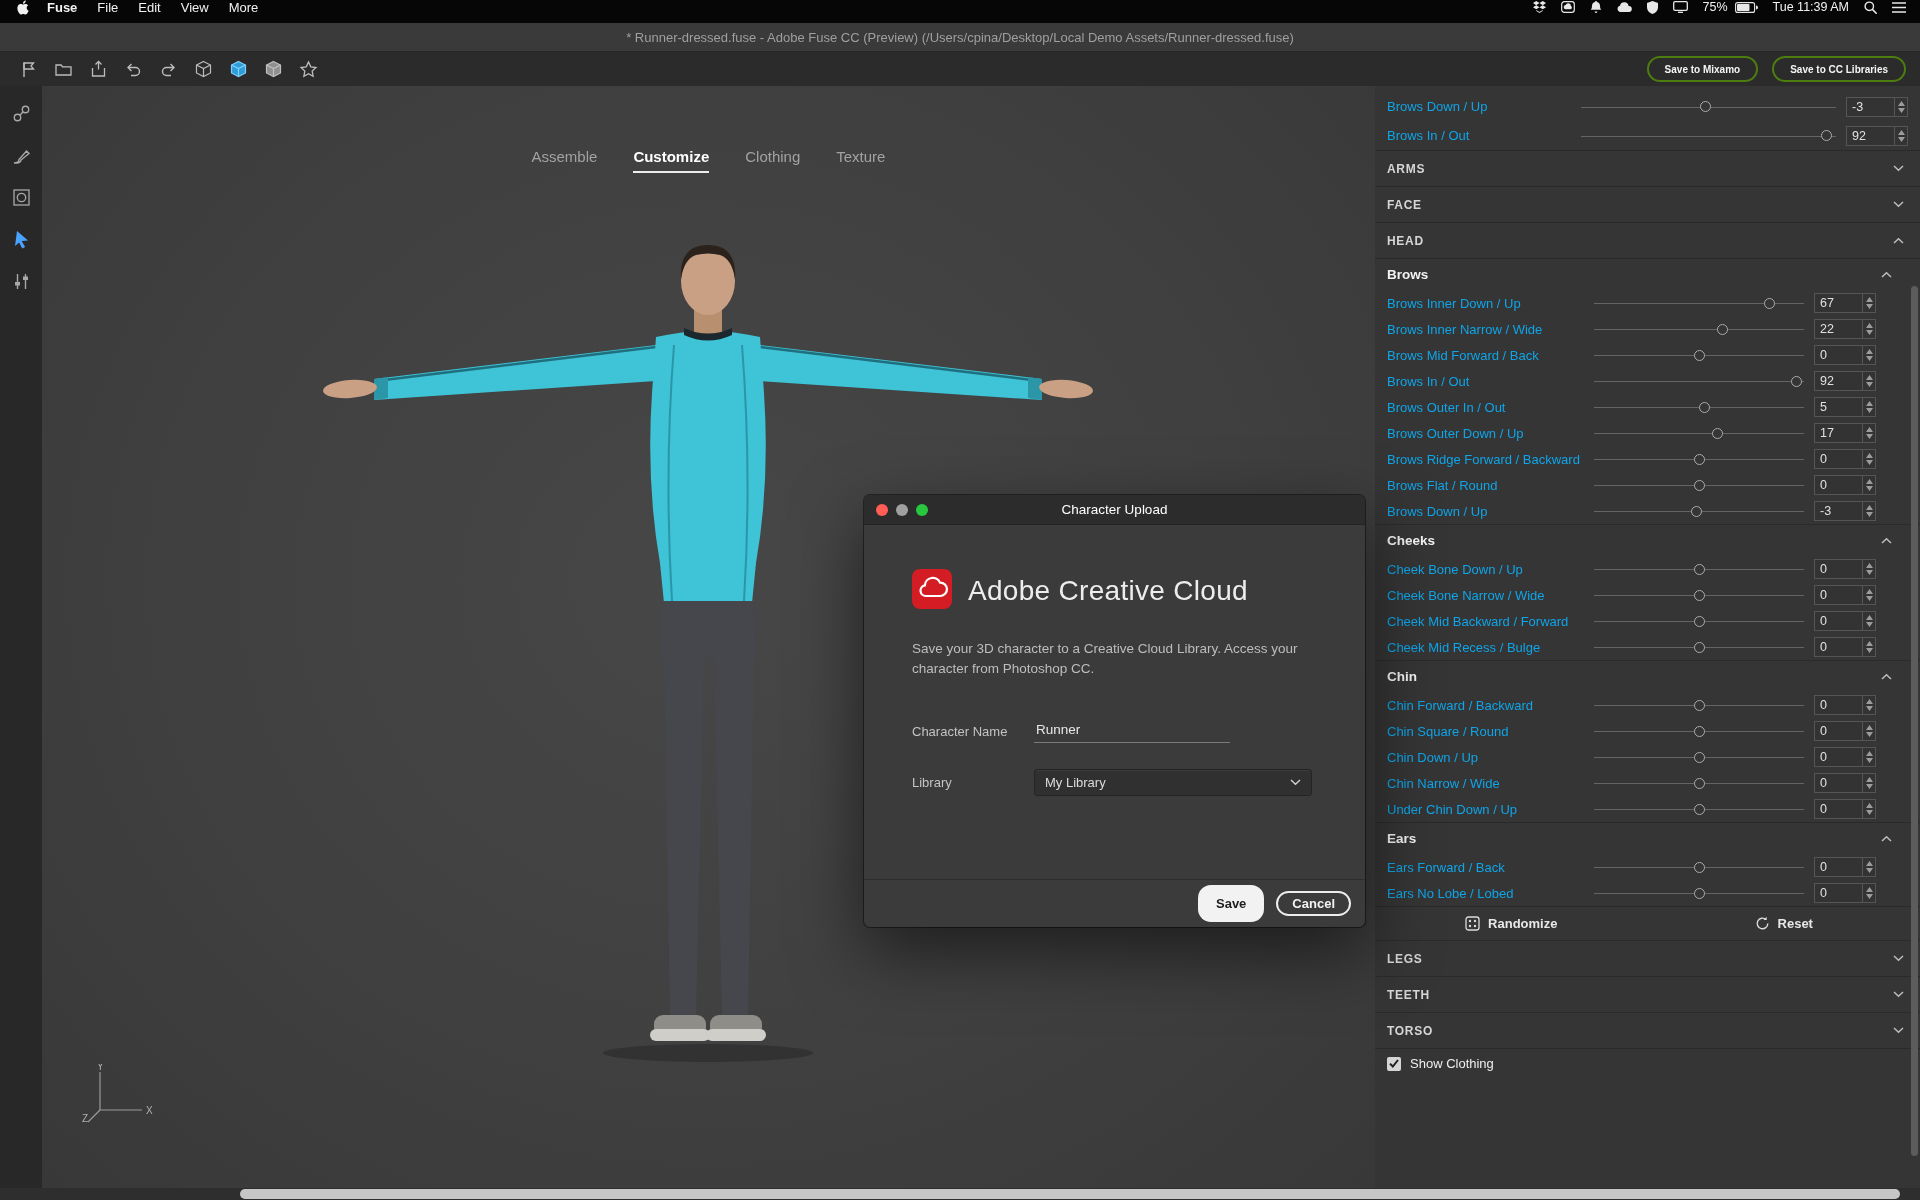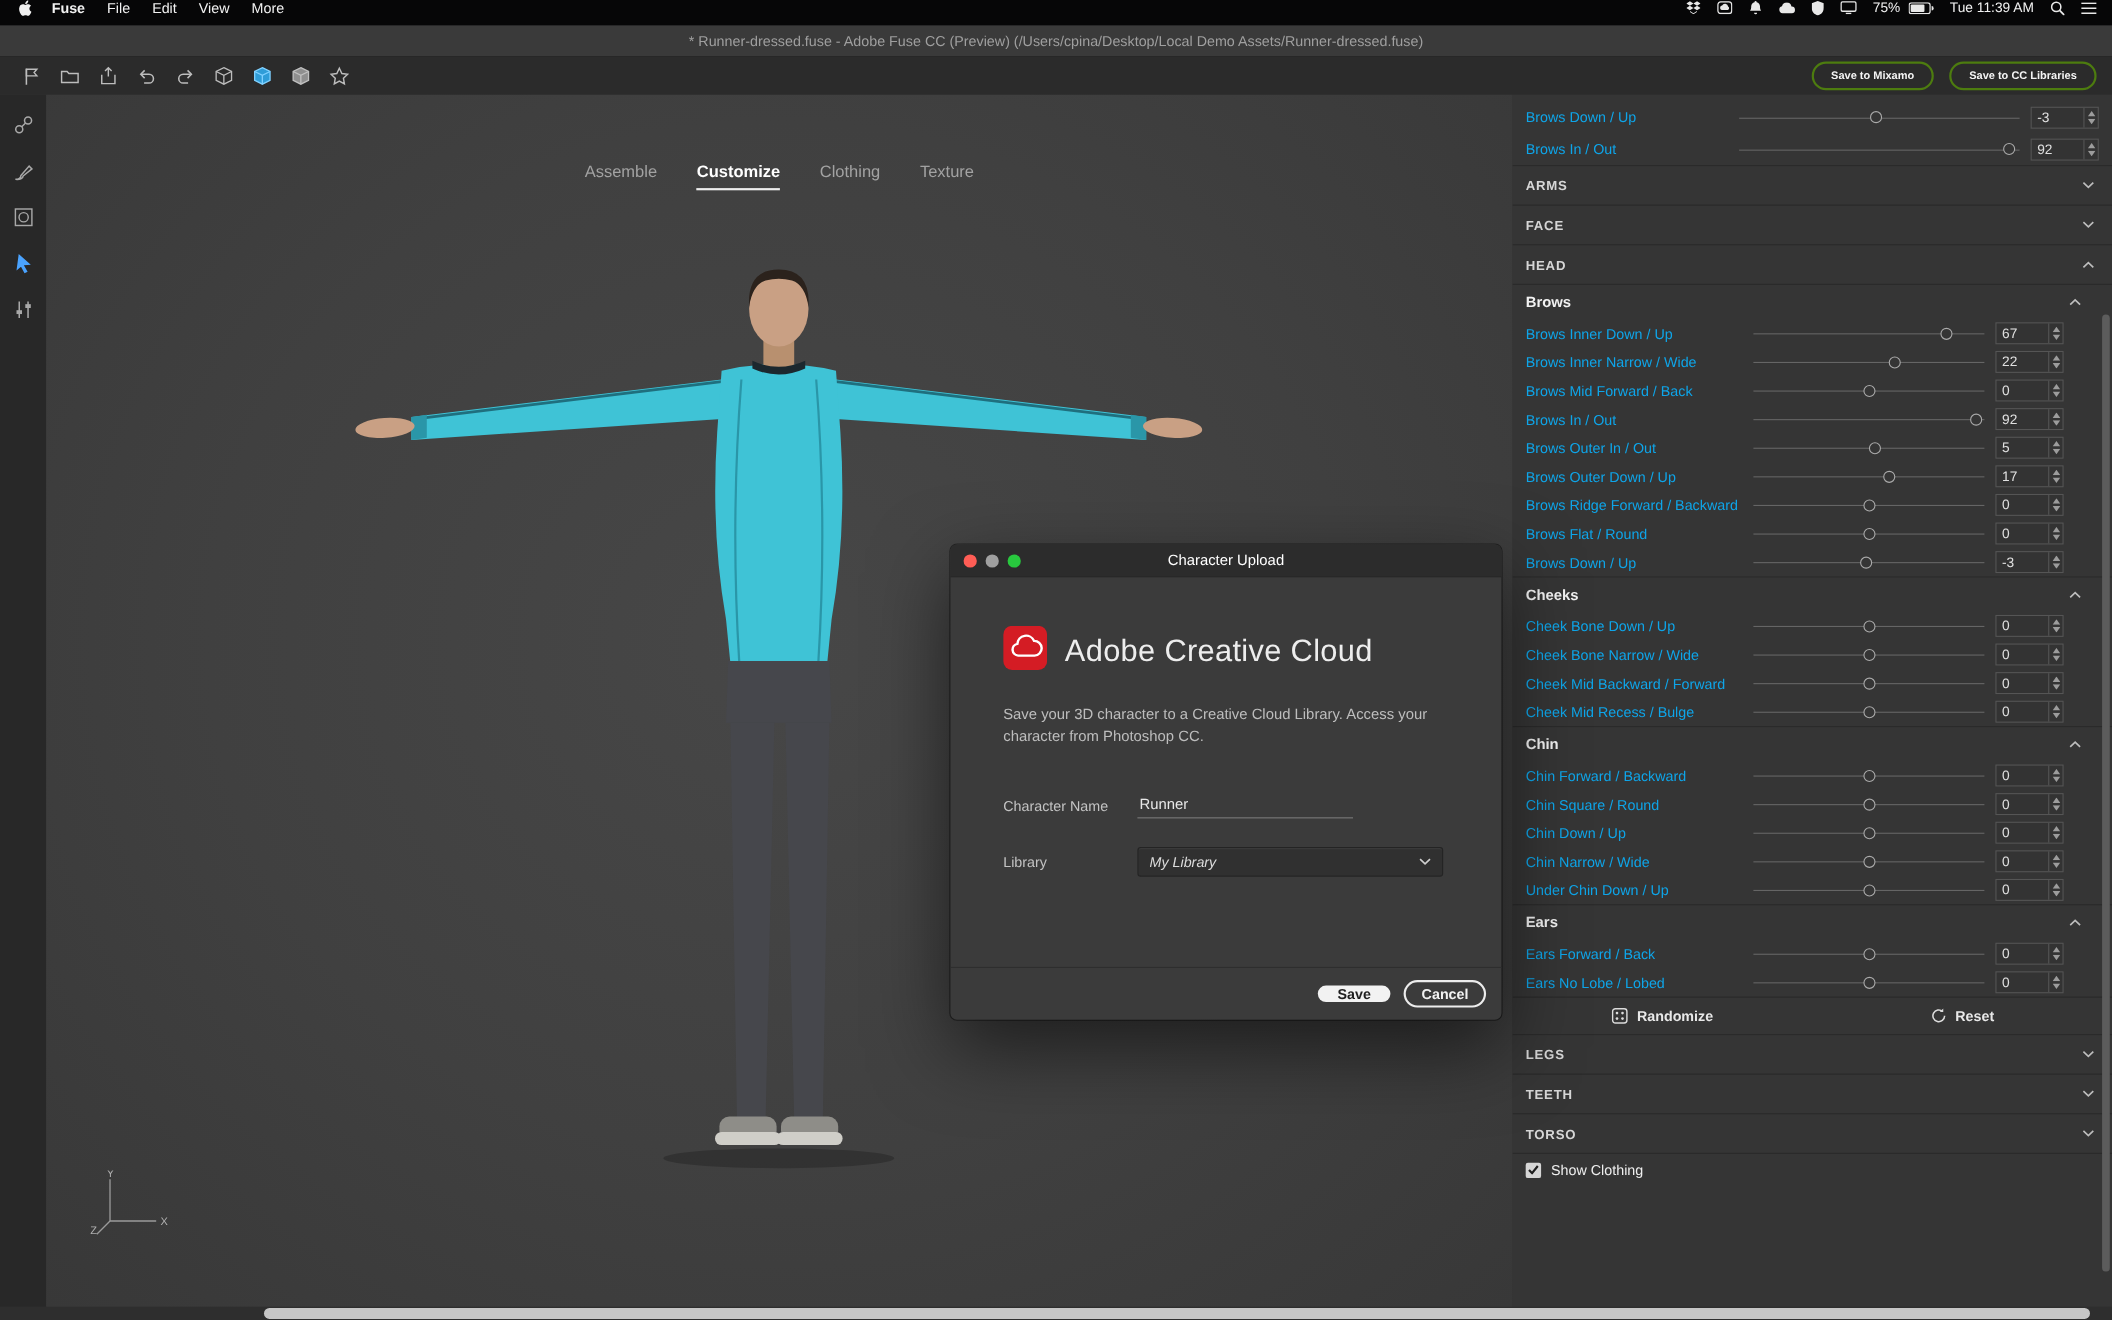--- a/index.html
+++ b/index.html
@@ -64,24 +64,24 @@
   .light.yellow{background:#a0a0a0;}
   .light.green{background:#28c83e;}
   .dlg-title{position:absolute;left:0;right:0;text-align:center;color:#ffffff;font-size:13.5px;}
   .dlg-body{flex:1;padding:44px 48px 0;}
   .brand-row{display:flex;align-items:center;gap:16px;}
   .brand-name{color:#ededed;font-size:28px;letter-spacing:.3px;}
   .dlg-desc{margin-top:26px;color:#bdbdbd;font-size:13.5px;line-height:1.5;width:392px;}
   .form-row{display:flex;align-items:center;}
   .form-label{width:122px;color:#c3c3c3;font-size:13px;}
   .input-underline{width:196px;border-bottom:1px solid #7a7a7a;color:#e8e8e8;font-size:13.5px;padding:2px 2px 5px;cursor:text;}
-  .select{width:278px;height:27px;background:#303030;border:1px solid #242424;border-radius:3px;display:flex;align-items:center;padding:0 10px;color:#dcdcdc;font-size:13px;cursor:pointer;box-shadow:inset 0 1px 0 rgba(255,255,255,.05);font-style:italic;}
+  .select{width:278px;height:27px;background:#303030;border:1px solid #242424;border-radius:3px;display:flex;align-items:center;padding:0 10px;color:#dcdcdc;font-size:13px;cursor:pointer;box-shadow:inset 0 1px 0 rgba(255,255,255,.05);}
   .select .chev{margin-left:auto;display:flex;align-items:center;}
   .dlg-footer{height:48px;border-top:1px solid #2e2e2e;display:flex;align-items:center;justify-content:flex-end;gap:12px;padding:0 14px;}
-  .btn-save{height:15px;padding:0 18px;border-radius:13px;background:#f2f2f2;color:#1e1e1e;font-size:13px;font-weight:bold;border:none;cursor:pointer;}
+  .btn-save{height:37px;padding:0 18px;border-radius:13px;background:#f2f2f2;color:#1e1e1e;font-size:13px;font-weight:bold;border:none;cursor:pointer;}
   .btn-cancel{height:25px;padding:0 14px;border-radius:13px;background:transparent;color:#f2f2f2;font-size:13px;font-weight:bold;border:2px solid #ececec;cursor:pointer;}
 </style>
 </head>
 <body>
 
 <div class="menubar">
   <div class="mb-left">
     <span class="apple-wrap">
         <svg width="13" height="15" viewBox="0 0 17 20" fill="#f0f0f0">
           <path d="M14.1 10.6c0-2.3 1.9-3.4 2-3.5-1.1-1.6-2.8-1.8-3.4-1.8-1.4-.1-2.8.8-3.5.8-.7 0-1.8-.8-3-.8-1.5 0-3 .9-3.8 2.3-1.6 2.8-.4 7 1.2 9.3.8 1.1 1.7 2.4 2.9 2.3 1.2 0 1.6-.7 3-.7s1.8.7 3 .7c1.3 0 2.1-1.1 2.8-2.3.9-1.3 1.3-2.6 1.3-2.7-.1 0-2.5-1-2.5-3.6zM11.8 3.6c.6-.8 1.1-1.9 1-3-.9 0-2.1.6-2.7 1.4-.6.7-1.1 1.8-1 2.9 1.1.1 2.1-.5 2.7-1.3z"></path>

